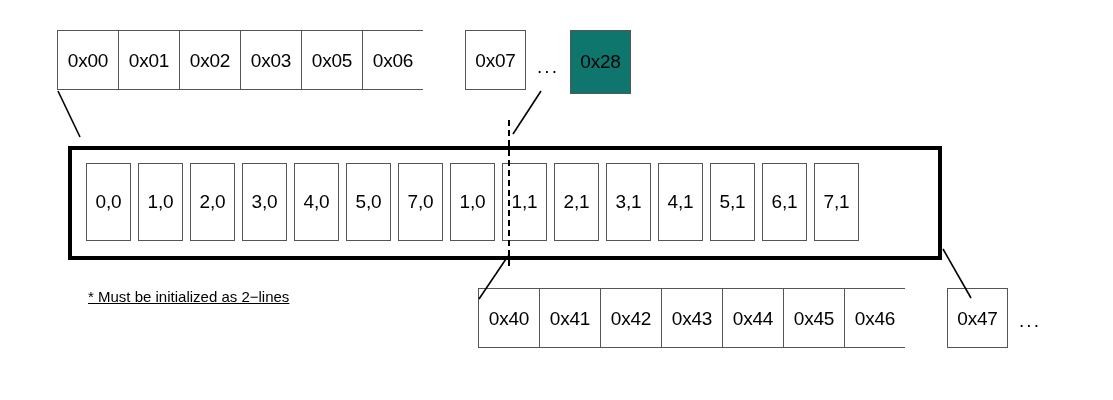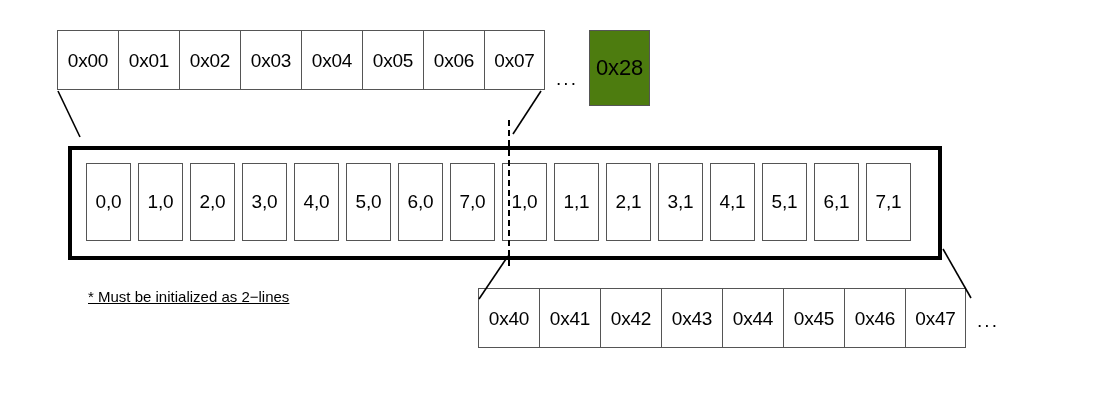--- a/index.html
+++ b/index.html
@@ -42,43 +42,43 @@
     color: #000000;
     letter-spacing: -0.2px;
   }
   .addr-cell:last-of-type { border-right-width: 1px; }
 
   .addr-group {
     display: flex;
     align-items: stretch;
   }
   .addr-group .addr-cell { border-right-width: 0; }
-  .addr-group .addr-cell:last-child { border-right-width: 1px; }
+  .addr-group .addr-cell:last-child { border-right-width: 1px; margin-left: 42px; }
 
   .addr-ellipsis {
     width: 44px;
     display: flex;
     align-items: flex-end;
     justify-content: center;
     padding-bottom: 16px;
     font-size: 19px;
     letter-spacing: 2px;
     color: #000000;
   }
 
   .addr-solo {
     width: 61px;
-    height: 76px;
+    height: 64px;
     box-sizing: border-box;
     border: 1px solid #555555;
     display: flex;
     align-items: center;
     justify-content: center;
-    font-size: 22px;
-    background: #4d7c0f;
+    font-size: 19px;
+    background: #0f766e;
     color: #000000;
     letter-spacing: -0.2px;
   }
 
   
   #cache-bar {
     position: absolute;
     left: 68px;
     top: 146px;
     width: 874px;
@@ -145,38 +145,36 @@
 <body>
 
 <div id="diagram-root">
 
   <div class="addr-row" id="top-row" style="left:57px; top:30px;">
     <div class="addr-group">
       <div class="addr-cell">0x00</div>
       <div class="addr-cell">0x01</div>
       <div class="addr-cell">0x02</div>
       <div class="addr-cell">0x03</div>
-      <div class="addr-cell">0x04</div>
       <div class="addr-cell">0x05</div>
       <div class="addr-cell">0x06</div>
       <div class="addr-cell">0x07</div>
     </div>
     <div class="addr-ellipsis">...</div>
     <div class="addr-solo">0x28</div>
   </div>
 
   <div id="cache-bar">
     <div id="cache-bar-inner">
       <div class="word-cell">0,0</div>
       <div class="word-cell">1,0</div>
       <div class="word-cell">2,0</div>
       <div class="word-cell">3,0</div>
       <div class="word-cell">4,0</div>
       <div class="word-cell">5,0</div>
-      <div class="word-cell">6,0</div>
       <div class="word-cell">7,0</div>
       <div class="word-cell">1,0</div>
       <div class="word-cell">1,1</div>
       <div class="word-cell">2,1</div>
       <div class="word-cell">3,1</div>
       <div class="word-cell">4,1</div>
       <div class="word-cell">5,1</div>
       <div class="word-cell">6,1</div>
       <div class="word-cell">7,1</div>
     </div>

